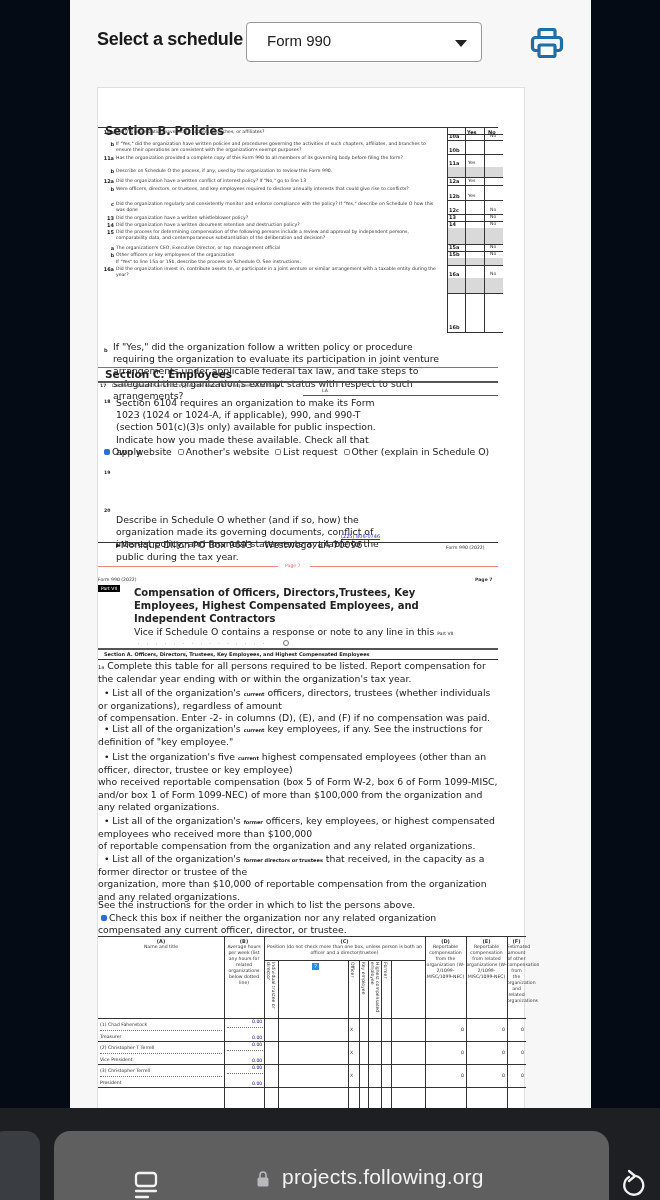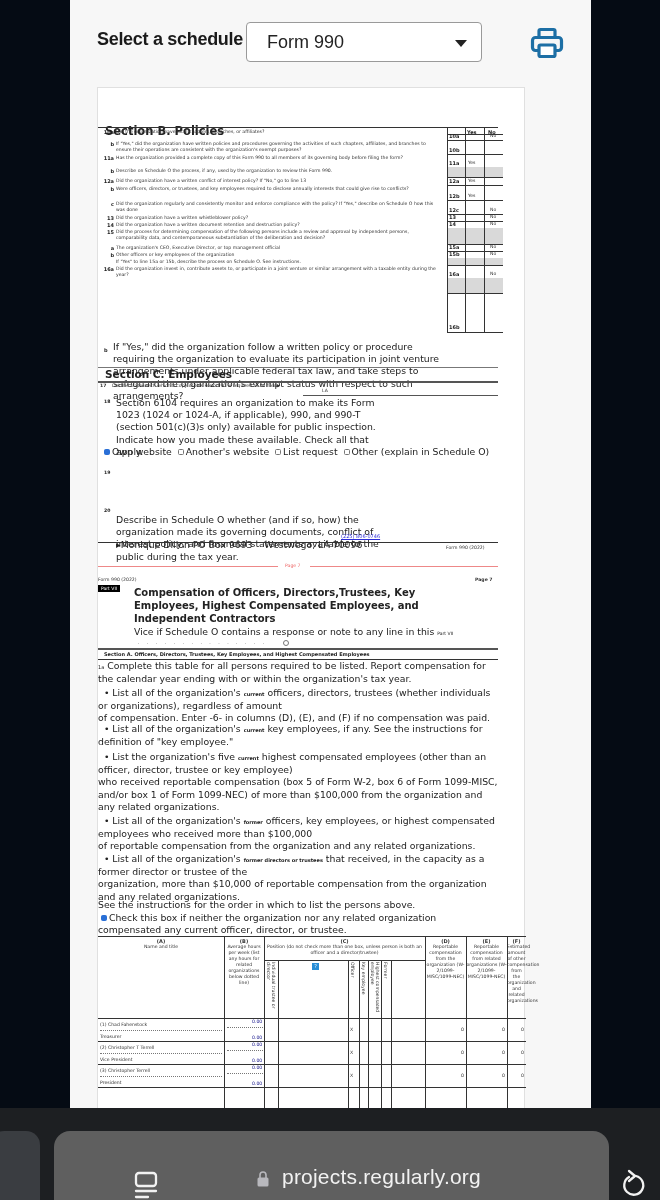--- a/index.html
+++ b/index.html
@@ -4,21 +4,21 @@
 <style>
   * { box-sizing: border-box; margin: 0; padding: 0; }
   html, body { width: 660px; height: 1200px; overflow: hidden; background: #050b14; }
   body { position: relative; font-family: "Liberation Sans", sans-serif; color: #111; }
 
   #screen { position: absolute; left: 70px; top: 0; width: 521px; height: 1108px; background: #f7f7f7; overflow: hidden; }
 
   
   .hdr-label { position: absolute; left: 27px; top: 29px; font-size: 18px; font-weight: bold; color: #1a1a1a; letter-spacing: -0.3px; }
   .hdr-select { position: absolute; left: 176px; top: 22px; width: 236px; height: 40px; background: #fff; border: 1px solid #9a9a9a; border-radius: 4px; }
-  .hdr-select .val { position: absolute; left: 20px; top: 9px; font-size: 18px; color: #222; }
+  .hdr-select .val { position: absolute; left: 20px; top: 9px; font-size: 15px; color: #222; }
   .hdr-select .caret { position: absolute; right: 14px; top: 17px; width: 0; height: 0; border-left: 6px solid transparent; border-right: 6px solid transparent; border-top: 7px solid #222; }
   .print-btn { position: absolute; left: 460px; top: 27px; width: 34px; height: 32px; }
 
   
   #paper { position: absolute; left: 27px; top: 87px; width: 428px; height: 1030px; background: #fff; border: 1px solid #e0e0e0; font-family: "DejaVu Sans", sans-serif; color: #222; }
   .abs { position: absolute; }
   .sec-title { font-weight: bold; font-size: 11.5px; }
   .sec-sub { font-style: italic; font-size: 11.5px; line-height: 14px; }
   .tiny { font-size: 4.6px; line-height: 6px; color: #333; }
   .tinyb { font-size: 5px; font-weight: bold; }
@@ -109,21 +109,21 @@
     <div class="abs tiny" style="left:40px;top:552px;letter-spacing:3px;">. . . . . . . . . . . . . . .</div>
     <span class="abs cb" style="left:185px;top:552px;border-radius:50%;"></span>
     <div class="hr hrthick" style="left:0;top:560px;width:400px;"></div>
     <div class="abs tinyb" style="left:6px;top:563px;">Section A. Officers, Directors, Trustees, Key Employees, and Highest Compensated Employees</div>
     <div class="hr" style="left:0;top:571px;width:400px;"></div>
 
     <div class="abs med" style="left:0;top:572px;width:400px;">
       <span style="font-size:5px;">1a</span> <span>Complete this table for all persons required to be listed. Report compensation for the calendar year ending with or within the organization's tax year.</span>
     </div>
     <div id="bullets" class="abs" style="left:0;top:599px;width:400px;">
-        <div class="abs med" style="left:0;top:0px;width:400px;">&nbsp;&nbsp;• <span>List all of the organization's</span> <span style="font-size:5px;font-weight:bold;">current</span> <span>officers, directors, trustees (whether individuals or organizations), regardless of amount</span><br><span>of compensation. Enter -6- in columns (D), (E), and (F) if no compensation was paid.</span></div>
+        <div class="abs med" style="left:0;top:0px;width:400px;">&nbsp;&nbsp;• <span>List all of the organization's</span> <span style="font-size:5px;font-weight:bold;">current</span> <span>officers, directors, trustees (whether individuals or organizations), regardless of amount</span><br><span>of compensation. Enter -2- in columns (D), (E), and (F) if no compensation was paid.</span></div>
         <div class="abs med" style="left:0;top:36px;width:400px;">&nbsp;&nbsp;• <span>List all of the organization's</span> <span style="font-size:5px;font-weight:bold;">current</span> <span>key employees, if any. See the instructions for definition of "key employee."</span></div>
         <div class="abs med" style="left:0;top:64px;width:400px;">&nbsp;&nbsp;• <span>List the organization's five</span> <span style="font-size:5px;font-weight:bold;">current</span> <span>highest compensated employees (other than an officer, director, trustee or key employee)</span><br><span>who received reportable compensation (box 5 of Form W-2, box 6 of Form 1099-MISC, and/or box 1 of Form 1099-NEC) of more than $100,000 from the organization and any related organizations.</span></div>
         <div class="abs med" style="left:0;top:128px;width:400px;">&nbsp;&nbsp;• <span>List all of the organization's</span> <span style="font-size:5px;font-weight:bold;">former</span> <span>officers, key employees, or highest compensated employees who received more than $100,000</span><br><span>of reportable compensation from the organization and any related organizations.</span></div>
         <div class="abs med" style="left:0;top:166px;width:400px;">&nbsp;&nbsp;• <span>List all of the organization's</span> <span style="font-size:5px;font-weight:bold;">former directors or trustees</span> <span>that received, in the capacity as a former director or trustee of the</span><br><span>organization, more than $10,000 of reportable compensation from the organization and any related organizations.</span></div>
       </div>
     <div class="abs med" style="left:0;top:811px;width:400px;">See the instructions for the order in which to list the persons above.</div>
     <div class="abs med" style="left:0;top:824px;width:400px;">
       &nbsp;<span class="cb on"></span><span>Check this box if neither the organization nor any related organization compensated any current officer, director, or trustee.</span>
     </div>
 
@@ -290,19 +290,19 @@
   <div class="urlbar">
     <svg class="reader" viewBox="0 0 24 28">
       <rect x="2" y="2" width="20" height="13" rx="3" fill="none" stroke="#f2f2f2" stroke-width="2.3"></rect>
       <line x1="2" y1="20" x2="22" y2="20" stroke="#f2f2f2" stroke-width="2.3" stroke-linecap="round"></line>
       <line x1="2" y1="26" x2="14" y2="26" stroke="#f2f2f2" stroke-width="2.3" stroke-linecap="round"></line>
     </svg>
     <svg class="lock" viewBox="0 0 12 17">
       <path d="M3 8 V5 a3 3 0 0 1 6 0 V8" fill="none" stroke="#b8b8bd" stroke-width="1.6"></path>
       <rect x="0.5" y="7.5" width="11" height="9" rx="1.5" fill="#b8b8bd"></rect>
     </svg>
-    <div class="url-text">projects.regularly.org</div>
+    <div class="url-text">projects.following.org</div>
     <svg class="reload" viewBox="0 0 26 28">
       <path d="M9 8 A9.5 9.5 0 1 0 16 7" fill="none" stroke="#f2f2f2" stroke-width="2.3" stroke-linecap="round"></path>
       <path d="M9 2 L15 7 L9 12" fill="none" stroke="#f2f2f2" stroke-width="2.3" stroke-linecap="round" stroke-linejoin="round"></path>
     </svg>
   </div>
 </div>
 
 </body></html>

